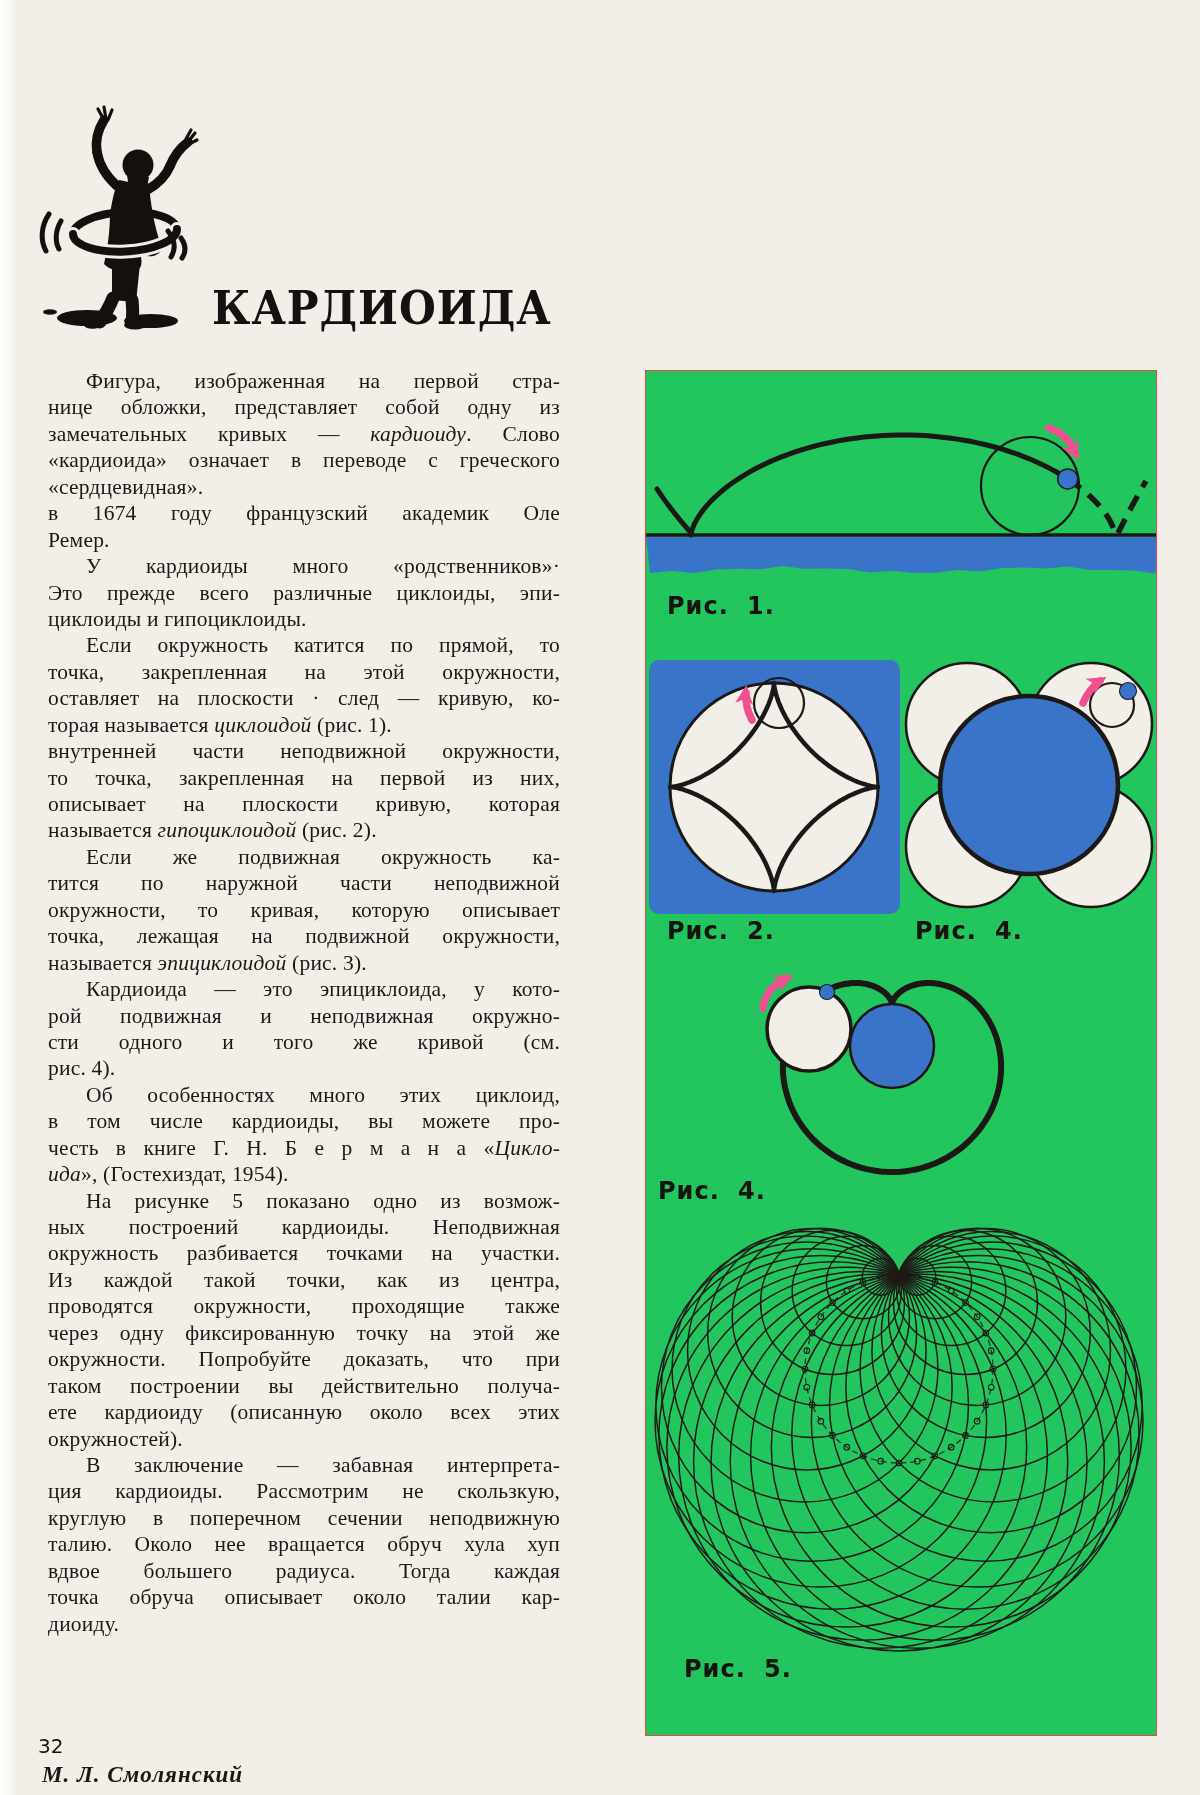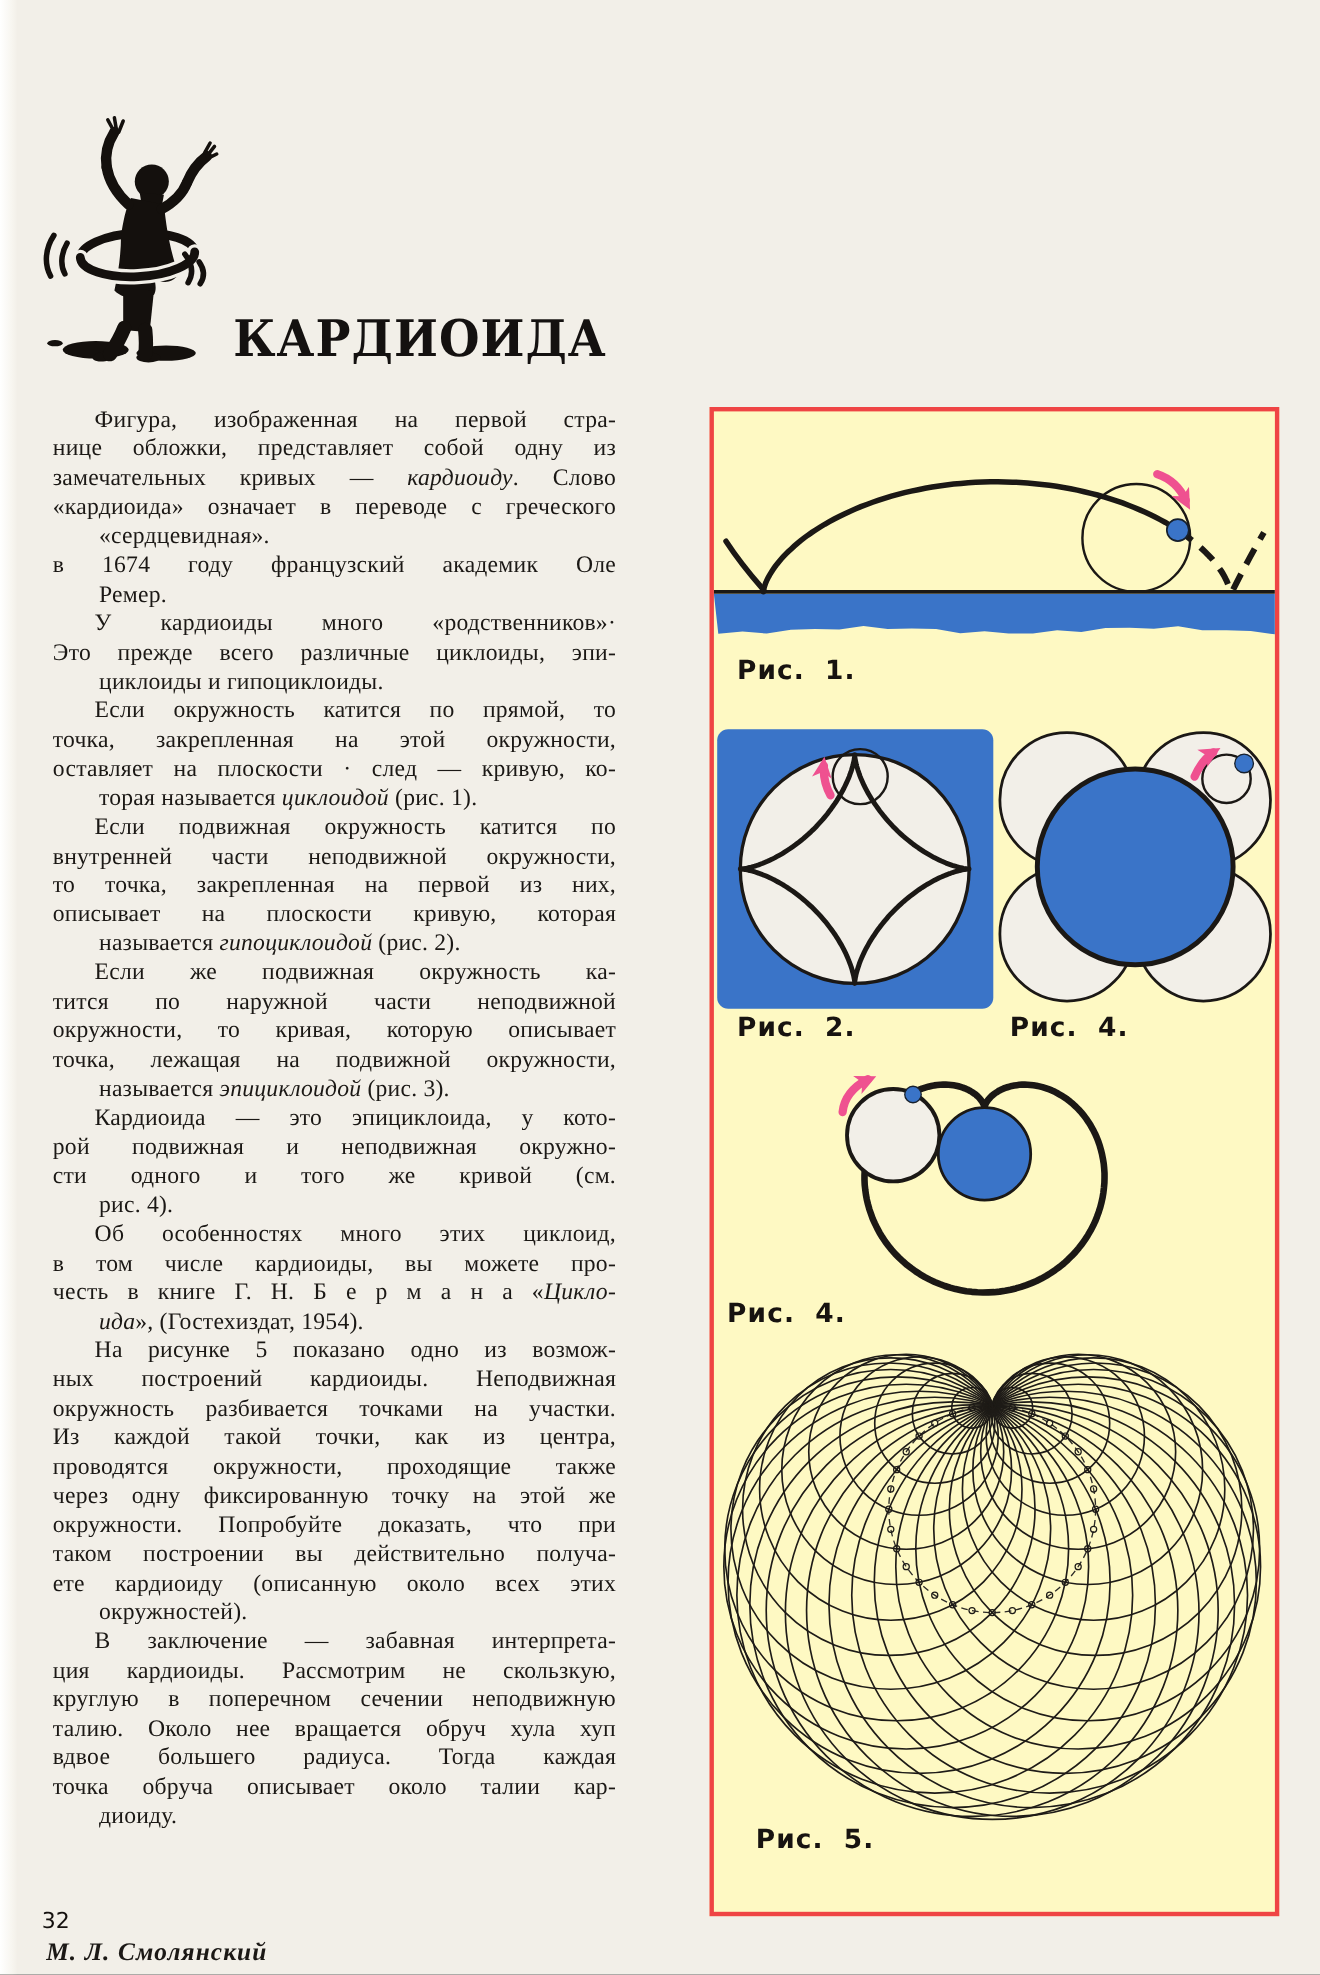--- a/index.html
+++ b/index.html
@@ -21,33 +21,33 @@
     transform:scaleX(.92);transform-origin:left top;white-space:nowrap;
   }
   #textcol{
     position:absolute;left:48px;top:368px;width:512px;
     font-size:21.5px;line-height:26.45px;
   }
   #textcol .line{
     height:26.45px;text-align:justify;text-align-last:justify;
     white-space:normal;letter-spacing:.2px;
   }
-  #textcol .line.last{text-align-last:left;margin-left:42px;}
+  #textcol .line.last{text-align-last:left;}
   #textcol .line.indent{text-indent:38px;}
   #signature{
     position:absolute;left:42px;top:1762px;width:456px;
     font-size:23px;font-weight:bold;font-style:italic;letter-spacing:1px;
   }
   #pagenum{
     position:absolute;left:38px;top:1734px;
     font-family:"DejaVu Sans",sans-serif;font-size:20px;font-weight:normal;color:#14100e;text-align:right;
   }
   #panel{
     position:absolute;left:645px;top:370px;width:510px;height:1364px;
-    border:4px solid #ef4444;background:#fef9c3;
+    border:1px solid #ef4444;background:#22c55e;
   }
   #figsvg{position:absolute;left:0;top:0;}
   .fig-label{
     position:absolute;
     font-family:"DejaVu Sans",sans-serif;font-weight:bold;font-size:24px;
     letter-spacing:1px;word-spacing:9px;color:#171310;white-space:nowrap;
   }
   #lab1{left:21px;top:221px}
   #lab2{left:21px;top:546px}
   #lab3{left:269px;top:546px}
@@ -114,21 +114,20 @@
       <div class="line last">«сердцевидная».</div>
       <div class="line">в 1674 году французский академик Оле</div>
       <div class="line last">Ремер.</div>
       <div class="line indent">У кардиоиды много «родственников»·</div>
       <div class="line">Это прежде всего различные циклоиды, эпи-</div>
       <div class="line last">циклоиды и гипоциклоиды.</div>
       <div class="line indent">Если окружность катится по прямой, то</div>
       <div class="line">точка, закрепленная на этой окружности,</div>
       <div class="line">оставляет на плоскости · след — кривую, ко-</div>
       <div class="line last">торая называется <i>циклоидой</i> (рис. 1).</div>
-      <div class="line indent">Если подвижная окружность катится по</div>
       <div class="line">внутренней части неподвижной окружности,</div>
       <div class="line">то точка, закрепленная на первой из них,</div>
       <div class="line">описывает на плоскости кривую, которая</div>
       <div class="line last">называется <i>гипоциклоидой</i> (рис. 2).</div>
       <div class="line indent">Если же подвижная окружность ка-</div>
       <div class="line">тится по наружной части неподвижной</div>
       <div class="line">окружности, то кривая, которую описывает</div>
       <div class="line">точка, лежащая на подвижной окружности,</div>
       <div class="line last">называется <i>эпициклоидой</i> (рис. 3).</div>
       <div class="line indent">Кардиоида — это эпициклоида, у кото-</div>

